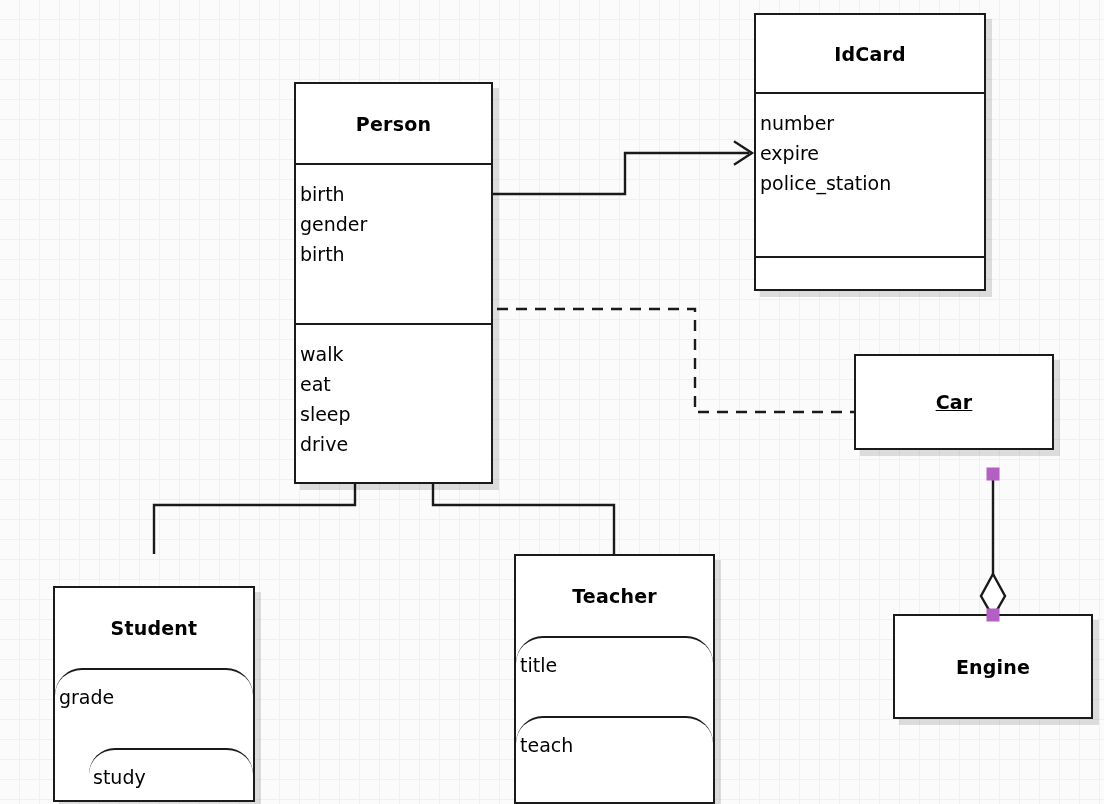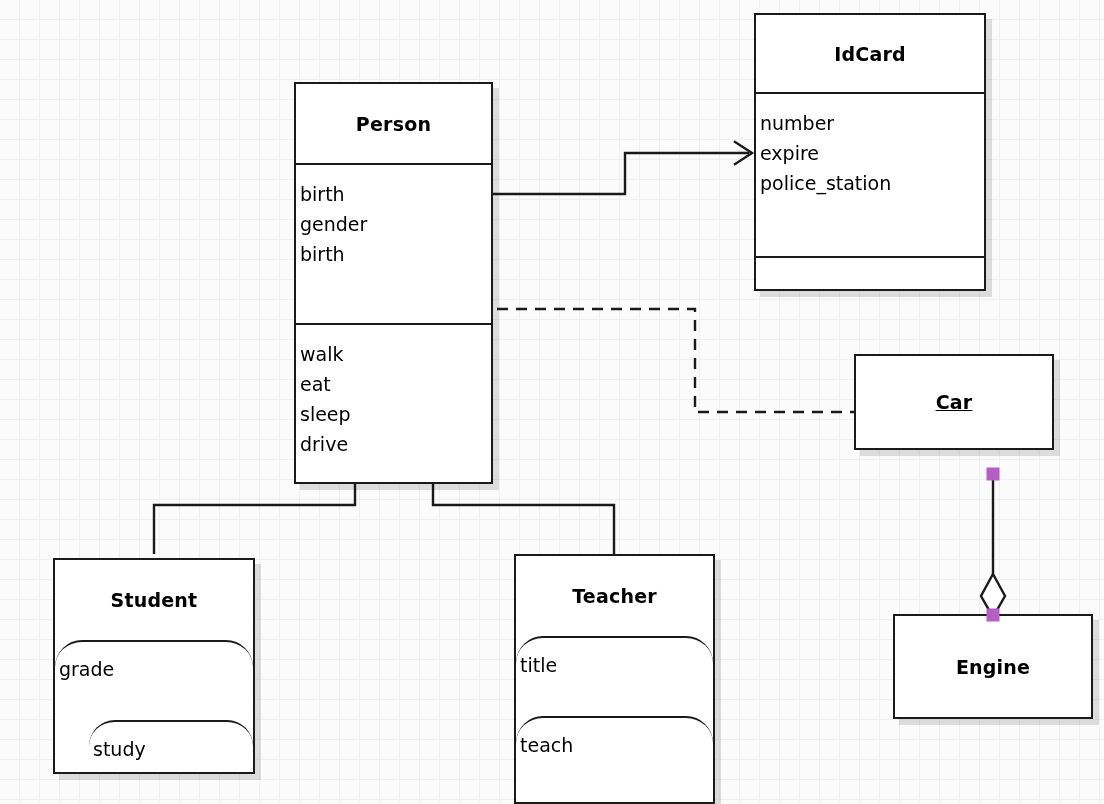--- a/index.html
+++ b/index.html
@@ -135,21 +135,21 @@
       <span>IdCard</span>
     </div>
     <div class="compartment divided member-list" style="height:164px;">
       <div class="member">number</div>
       <div class="member">expire</div>
       <div class="member">police_station</div>
     </div>
     <div class="compartment divided empty-compartment" style="flex:1;"></div>
   </div>
 
-  <div class="uml-class" style="left:53px; top:558px; width:202px; height:216px;">
+  <div class="uml-class" style="left:53px; top:586px; width:202px; height:216px;">
     <div class="compartment class-title" style="height:80px;">
       <span>Student</span>
     </div>
     <div class="compartment divided member-list tight" style="height:80px;">
       <div class="member">grade</div>
     </div>
     <div class="compartment divided member-list tight" style="flex:1;margin-left:34px;">
       <div class="member">study</div>
     </div>
   </div>

